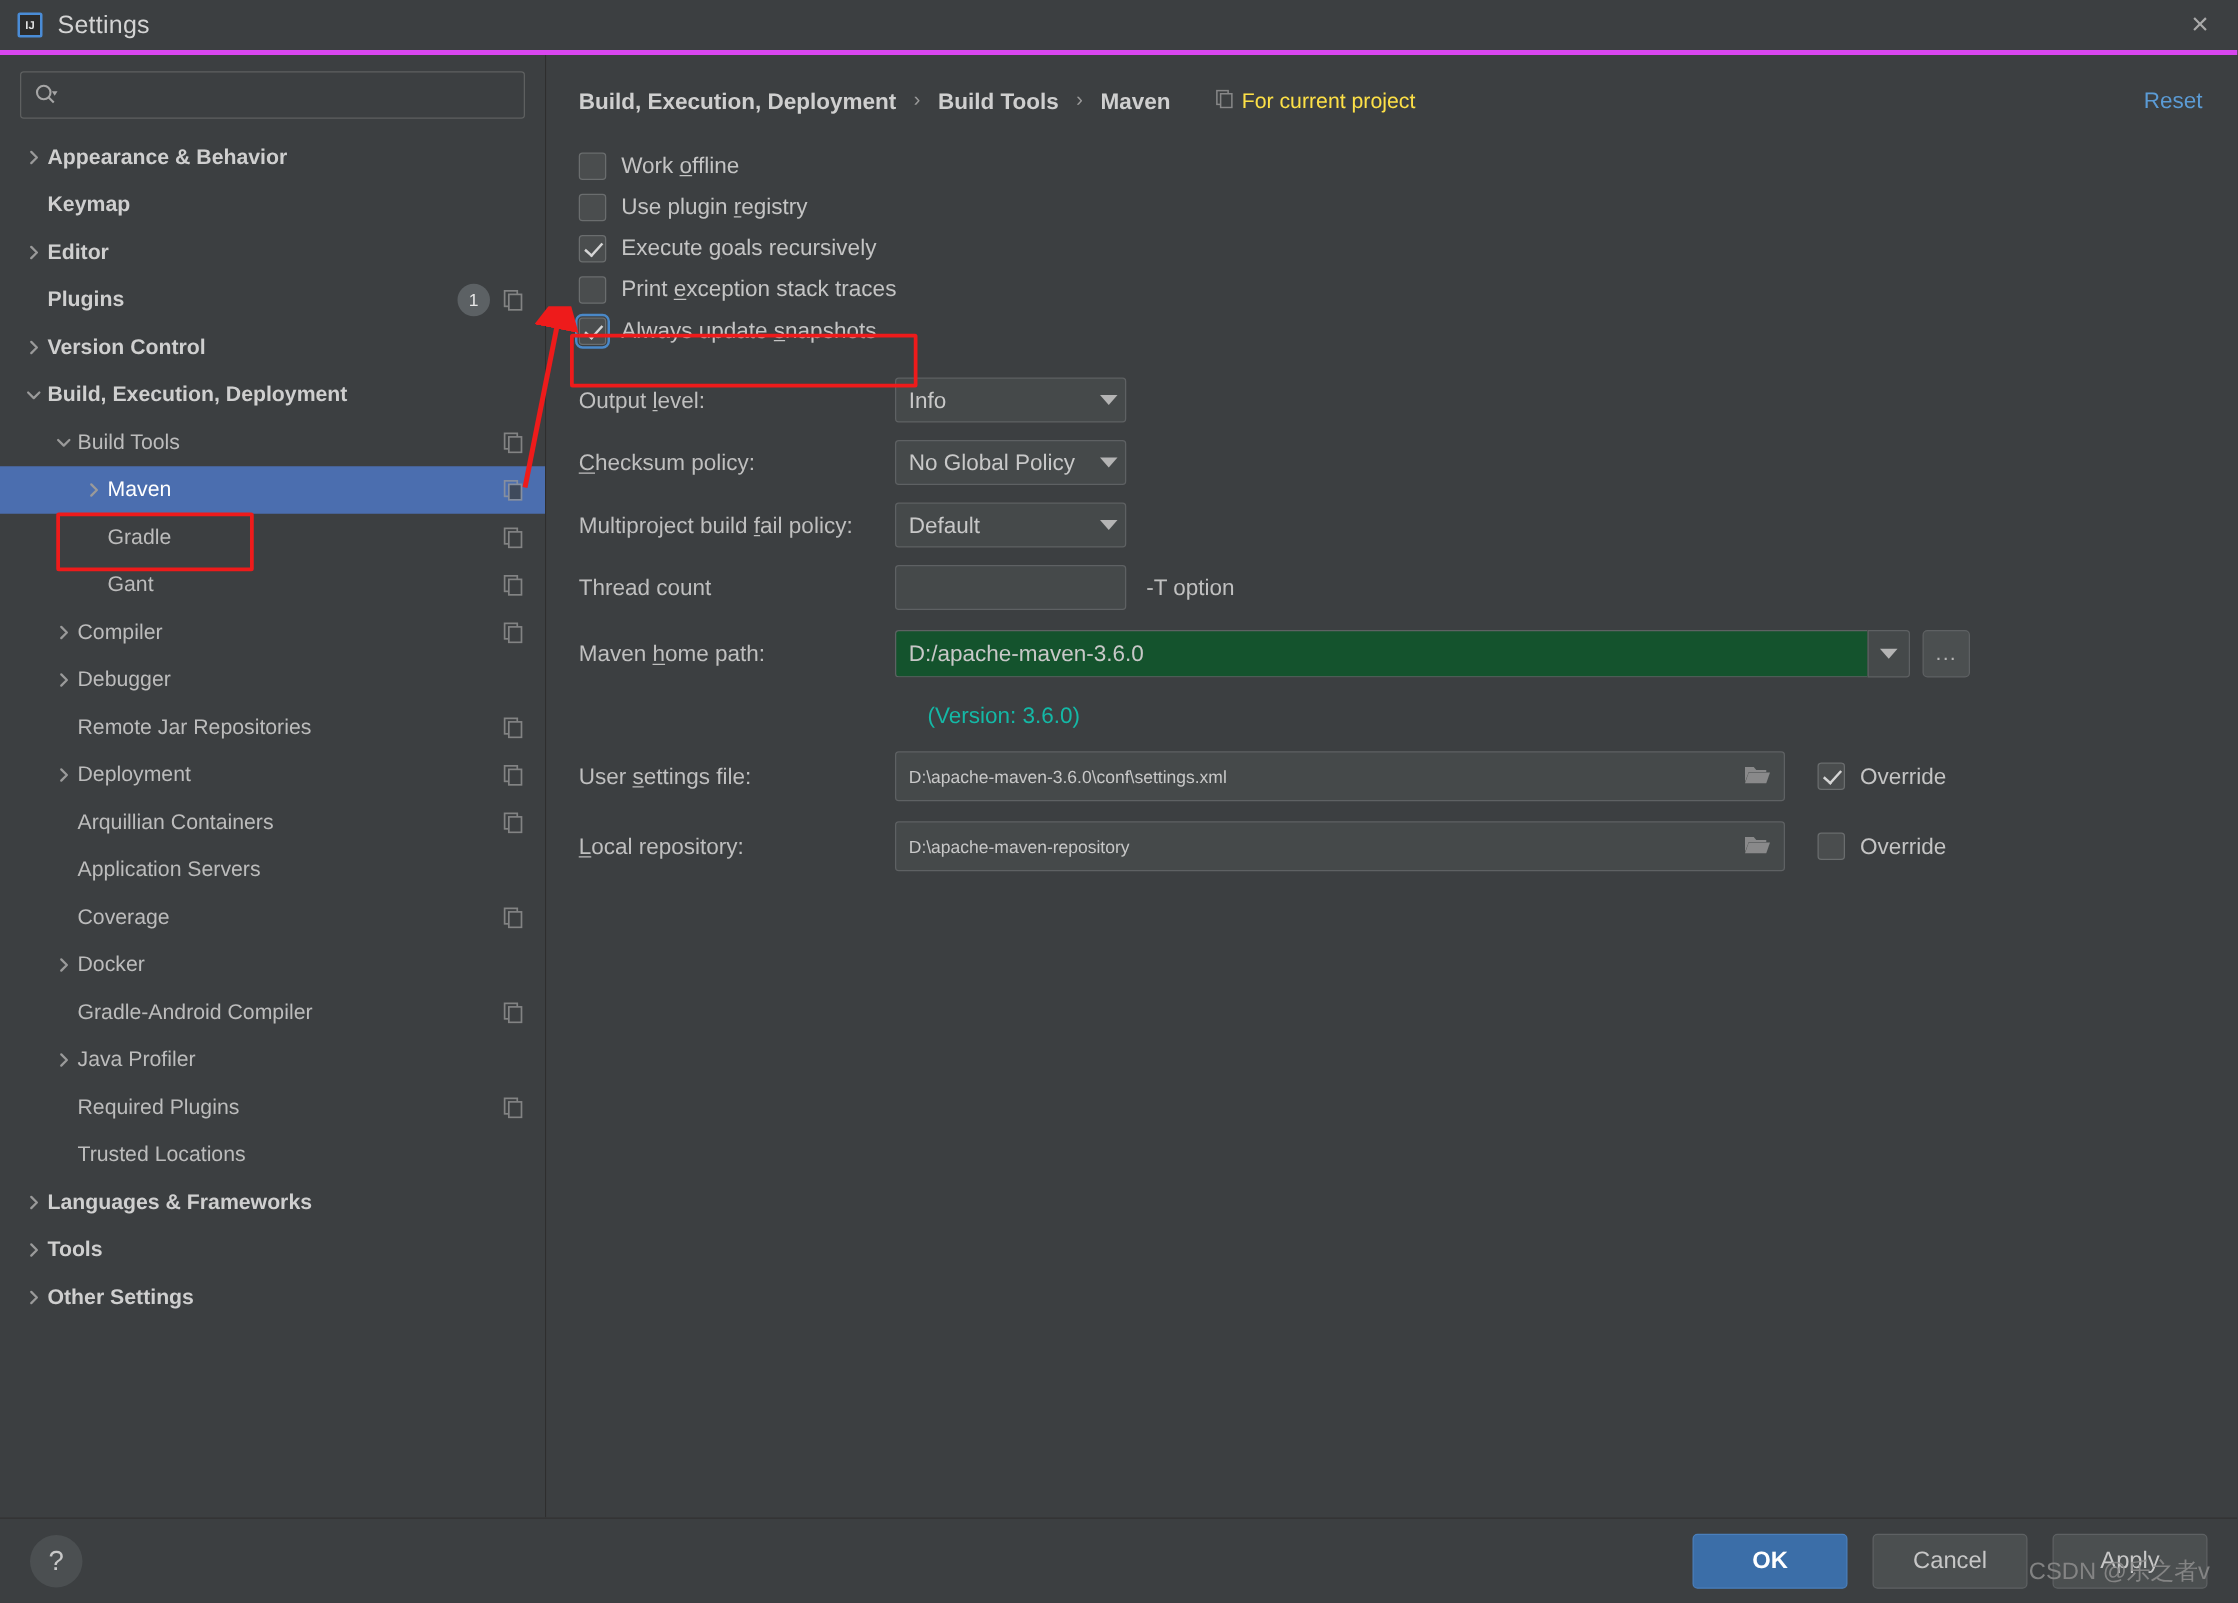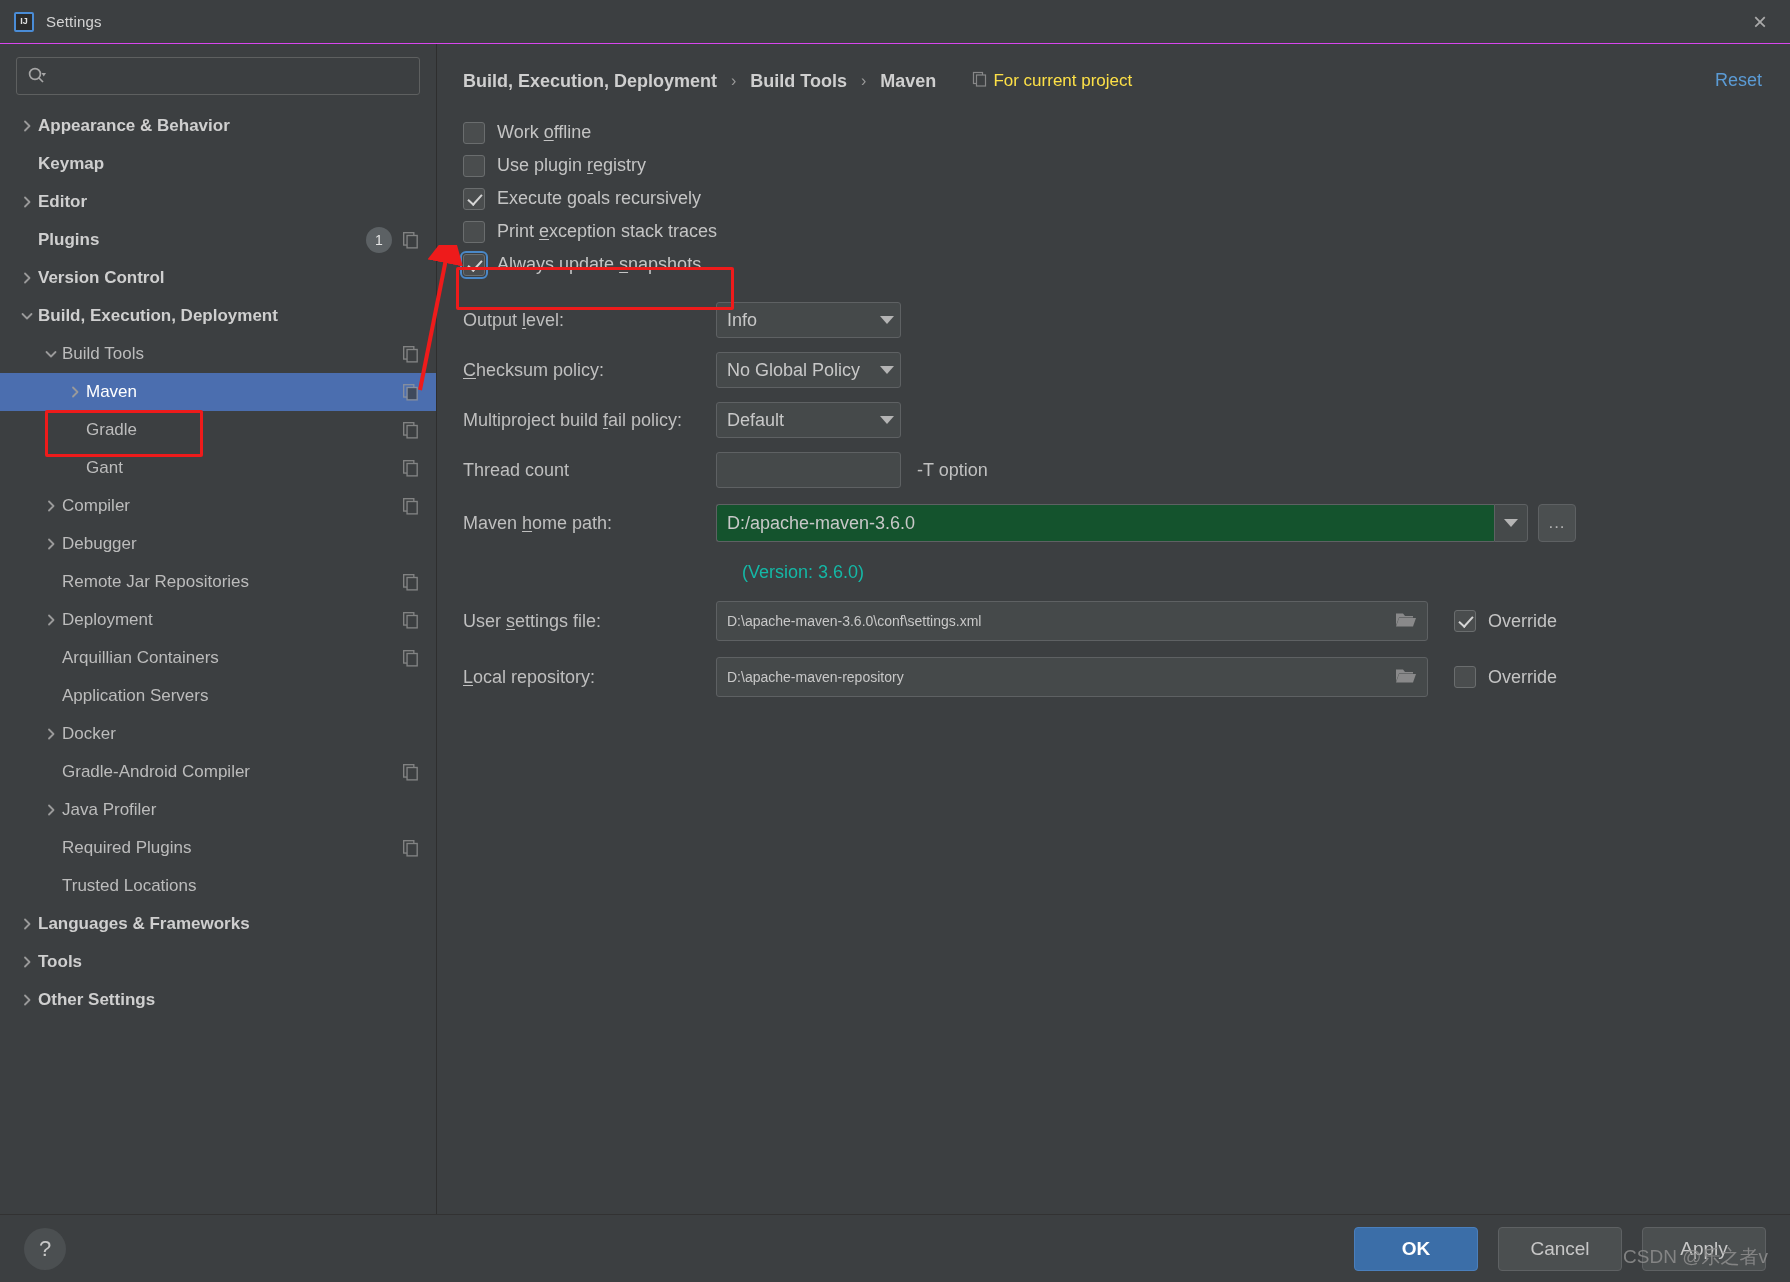--- a/index.html
+++ b/index.html
@@ -14,37 +14,37 @@
     position: relative;
   }
 
   
   .titlebar {
     height: 44px;
     background: #3c3f41;
     display: flex;
     align-items: center;
     padding: 0 14px;
-    border-bottom: 1px solid #d946ef;
+    border-bottom: 4px solid #d946ef;
     position: relative;
   }
   .ij-logo {
     width: 20px; height: 20px;
     border: 2px solid #4a8cd6;
     background: #2b2b2b;
     border-radius: 2px;
     display: flex; align-items: center; justify-content: center;
     font-size: 9px; font-weight: bold; color: #e0e0e0;
     font-family: "Liberation Sans", sans-serif;
     line-height: 1;
     margin-right: 12px;
     flex: 0 0 auto;
   }
   .title-text {
-    font-size: 15px;
+    font-size: 20px;
     color: #d4d4d4;
     letter-spacing: 0.2px;
   }
   .win-close {
     position: absolute;
     right: 16px; top: 50%;
     transform: translateY(-50%);
     font-size: 24px;
     color: #a9a9a9;
     line-height: 1;
@@ -533,20 +533,28 @@
           <span class="arrow"></span>
           <span class="tree-label">Arquillian Containers</span>
           <span class="copy-badge"><svg width="18" height="18" viewBox="0 0 16 16">
               <rect x="1.5" y="1.5" width="9" height="11" stroke="#9a9a9a" stroke-width="1.2" fill="none"></rect>
               <rect x="4.5" y="4" width="9" height="11" stroke="#9a9a9a" stroke-width="1.2" fill="#3c3f41"></rect>
             </svg></span>
         </div>
         <div class="tree-row lvl1">
           <span class="arrow"></span>
           <span class="tree-label">Application Servers</span>
+        </div>
+        <div class="tree-row lvl1">
+          <span class="arrow"></span>
+          <span class="tree-label">Coverage</span>
+          <span class="copy-badge"><svg width="18" height="18" viewBox="0 0 16 16">
+              <rect x="1.5" y="1.5" width="9" height="11" stroke="#9a9a9a" stroke-width="1.2" fill="none"></rect>
+              <rect x="4.5" y="4" width="9" height="11" stroke="#9a9a9a" stroke-width="1.2" fill="#3c3f41"></rect>
+            </svg></span>
         </div>
         <div class="tree-row lvl1">
           <span class="arrow">
             <svg width="12" height="12" viewBox="0 0 12 12">
               <polyline points="4,1.5 8.5,6 4,10.5" stroke="#9a9a9a" stroke-width="1.8" fill="none" stroke-linecap="round" stroke-linejoin="round"></polyline>
             </svg>
           </span>
           <span class="tree-label">Docker</span>
         </div>
         <div class="tree-row lvl1">

